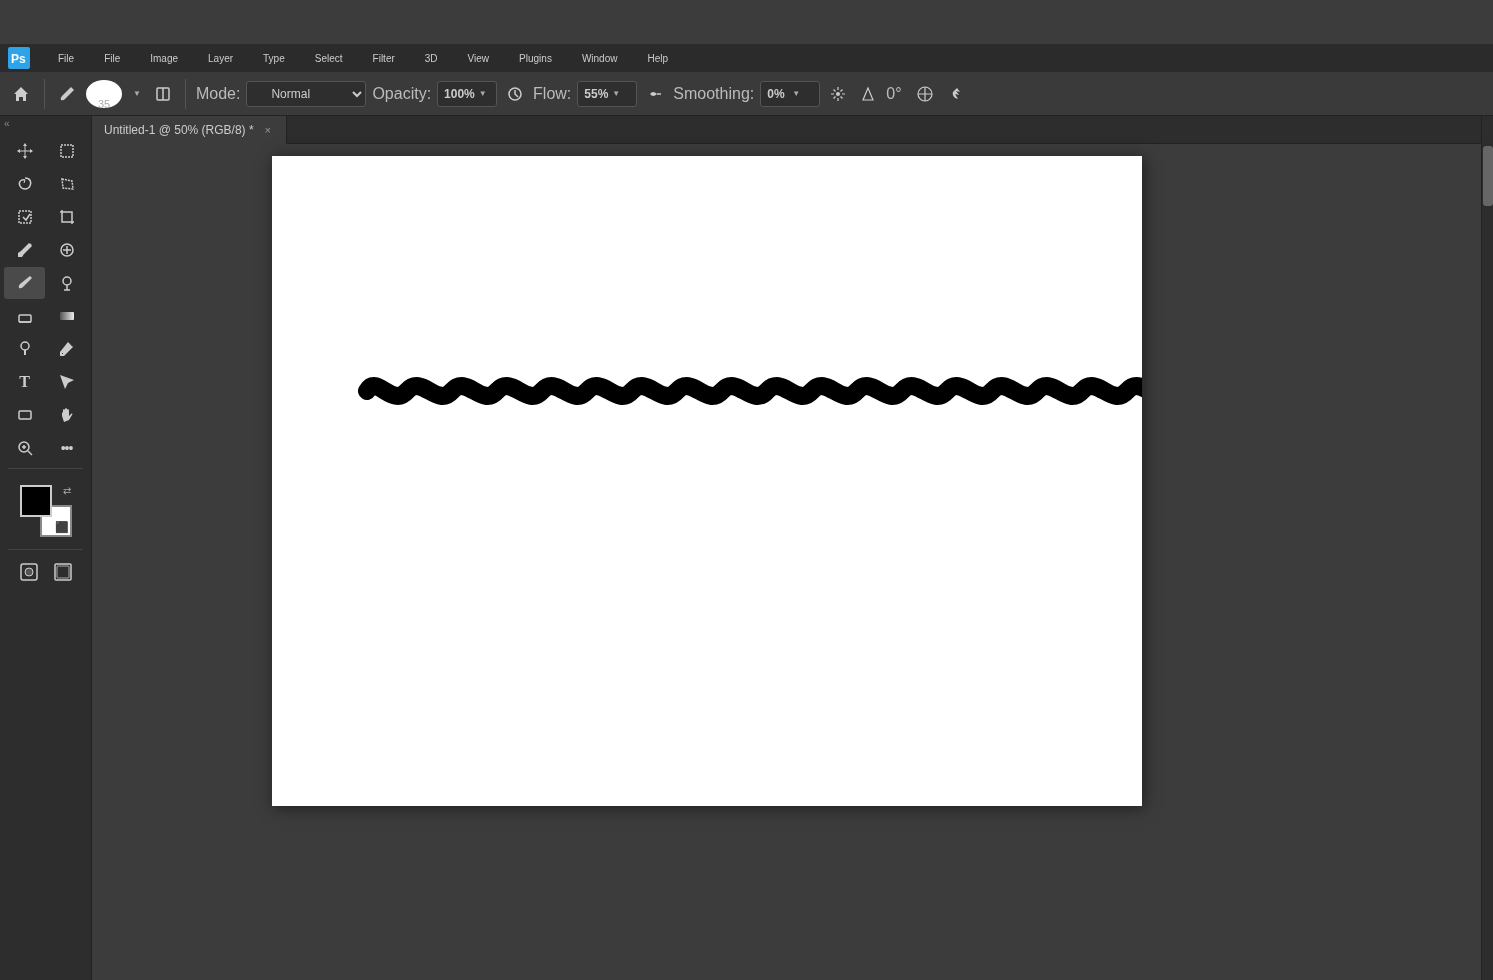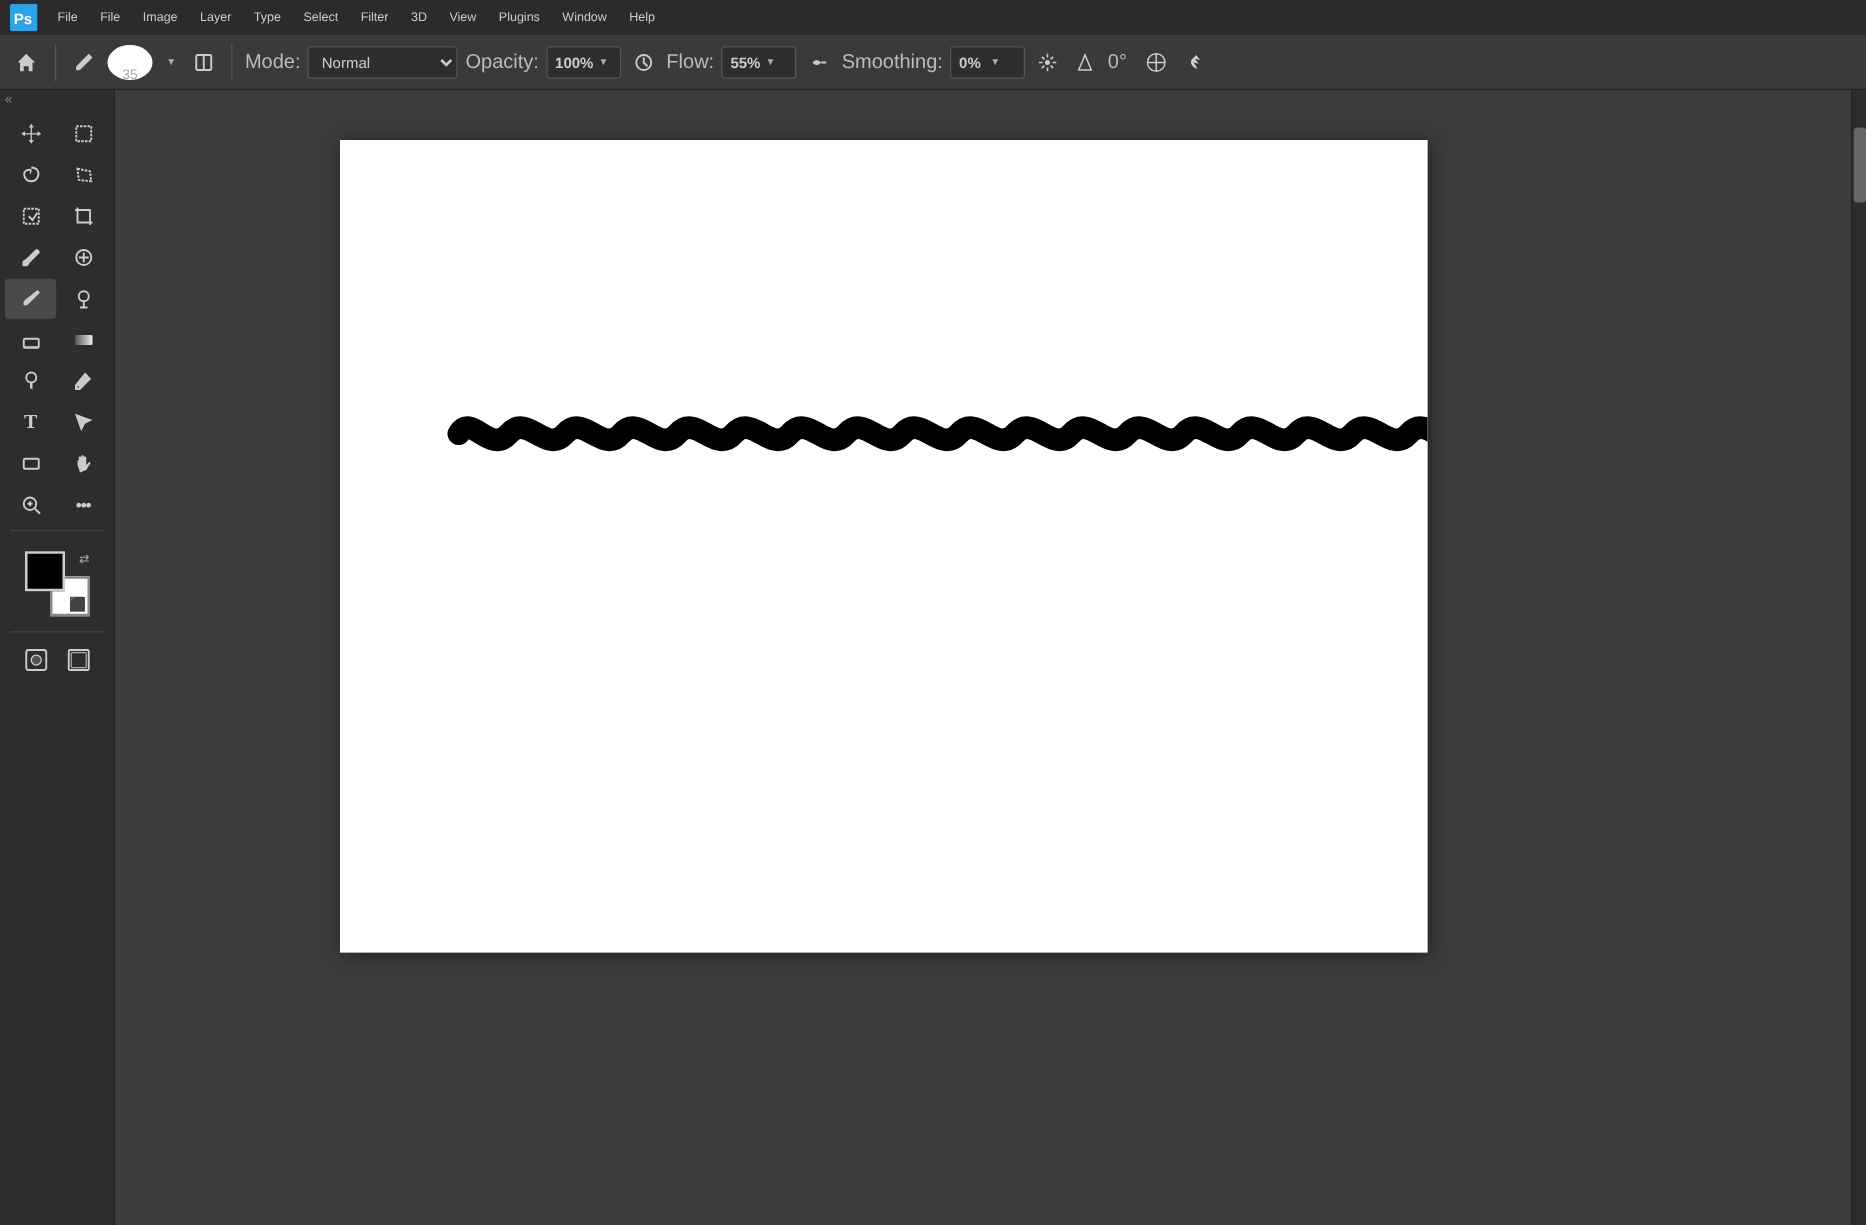--- a/index.html
+++ b/index.html
@@ -13,21 +13,22 @@
       overflow: hidden;
     }
 
     
     #menu-bar {
       display: flex;
       align-items: center;
       height: 28px;
       background: #2b2b2b;
       padding: 0 8px;
-      gap: 2px;
+      gap: 14px;
+      margin-top: 44px;
     }
     .ps-logo {
       width: 22px;
       height: 22px;
       margin-right: 6px;
       flex-shrink: 0;
     }
     .menu-item {
       padding: 3px 8px;
       color: #ccc;
@@ -95,21 +96,21 @@
     .tool-opt-label {
       color: #bbb;
       font-size: 16px;
       white-space: nowrap;
     }
     .tool-opt-select {
       background: #2e2e2e;
       color: #ccc;
       border: 1px solid #555;
       border-radius: 3px;
-      padding: 3px 6px;
+      padding: 3px 20px;
       font-size: 12px;
       cursor: pointer;
       height: 26px;
     }
     .tool-opt-value {
       display: flex;
       align-items: center;
       background: #2e2e2e;
       border: 1px solid #555;
       border-radius: 3px;
@@ -615,20 +616,26 @@
         <svg width="20" height="20" viewBox="0 0 20 20" fill="none">
           <rect x="2" y="2" width="16" height="16" rx="1" stroke="#ccc" stroke-width="1.5"></rect>
           <rect x="4" y="4" width="12" height="12" rx="1" stroke="#aaa" stroke-width="1"></rect>
         </svg>
       </button>
     </div>
   </div>
 
   <div id="canvas-area">
 
+    <div id="tab-bar">
+      <div class="canvas-tab">
+        <span>Untitled-1 @ 50% (RGB/8) *</span>
+        <span class="close-btn">×</span>
+      </div>
+    </div>
 
     <div id="canvas-container">
       <svg id="canvas-svg" xmlns="http://www.w3.org/2000/svg">
         <rect width="100%" height="100%" fill="white"></rect>
 
         <path d="M 95 235 C 105 218 120 252 135 235 C 150 218 165 252 180 235 C 195 218 210 252 225 235 C 240 218 255 252 270 235 C 285 218 300 252 315 235 C 330 218 345 252 360 235 C 375 218 390 252 405 235 C 420 218 435 252 450 235 C 465 218 480 252 495 235 C 510 218 525 252 540 235 C 555 218 570 252 585 235 C 600 218 615 252 630 235 C 645 218 660 252 675 235 C 690 218 705 252 720 235 C 735 218 750 252 765 235 C 780 218 795 252 810 235 C 825 218 840 252 855 235 C 870 218 885 252 900 235 C 915 218 930 252 945 235 C 960 218 975 248 995 232" stroke="black" stroke-width="18" fill="none" stroke-linecap="round" stroke-linejoin="round"></path>
       </svg>
     </div>
 
     <div id="right-scrollbar">

